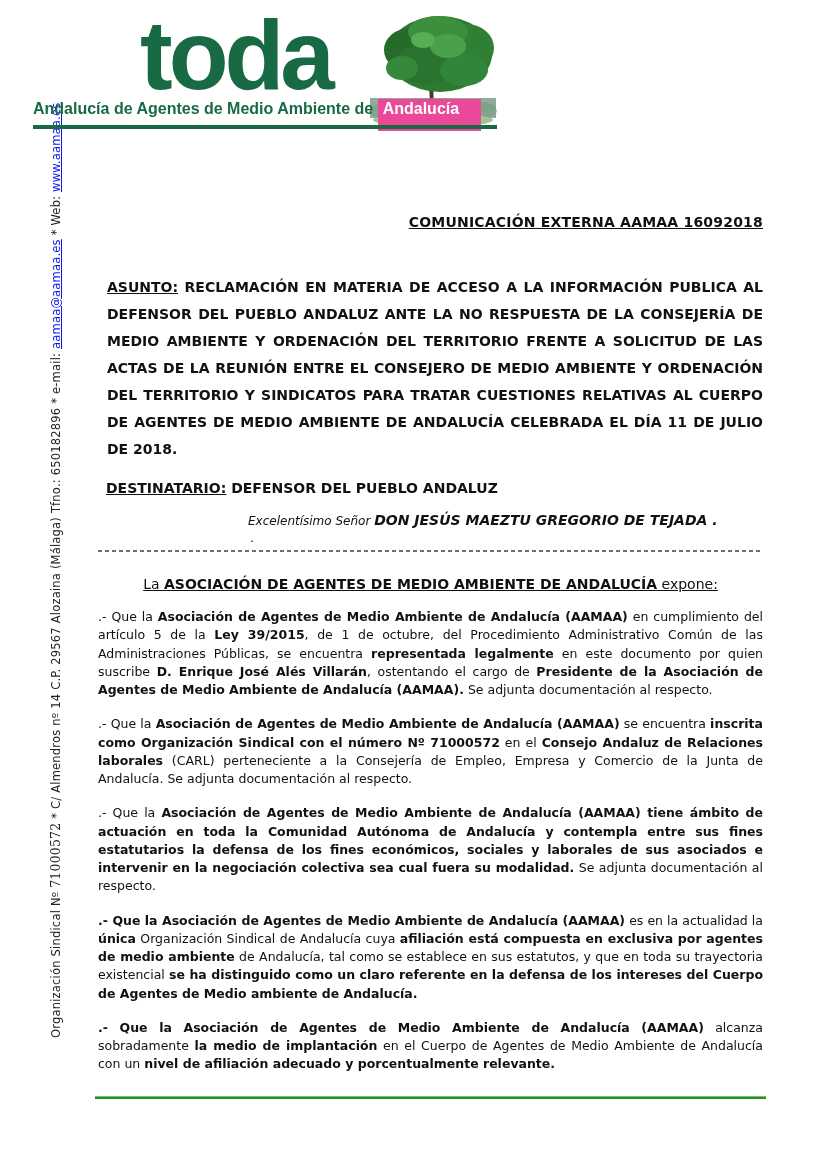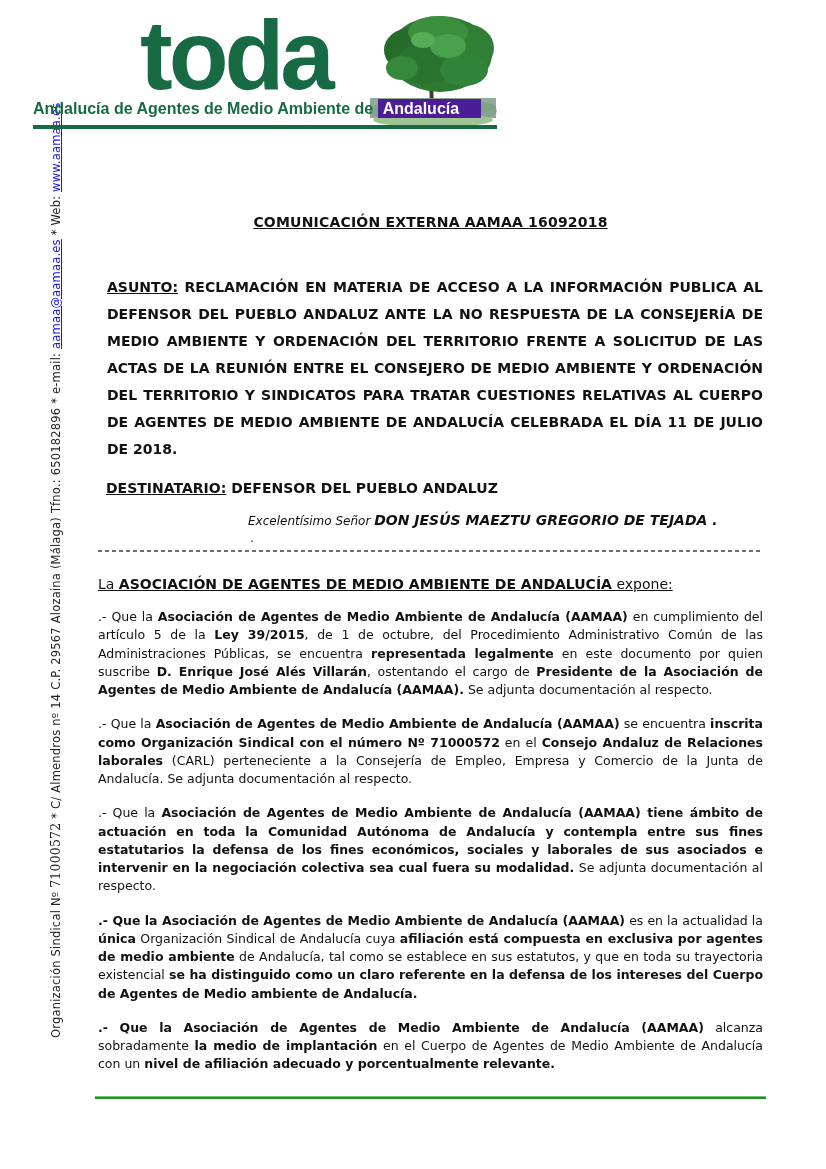--- a/index.html
+++ b/index.html
@@ -9,46 +9,46 @@
   
   .header { position: absolute; left: 0; top: 0; width: 826px; height: 140px; }
   .tree-wrap { position: absolute; left: 368px; top: 12px; width: 130px; height: 114px; }
   .logo-text { position: absolute; left: 140px; top: 6px; font-size: 98px; font-weight: bold;
                letter-spacing: -4px; color: #176a44; line-height: 1; z-index: 2;
                font-family: "Liberation Sans", sans-serif; }
   .logo-text .last-a { color: #ffffff; }
   .tagline { position: absolute; left: 33px; top: 100px; z-index: 3; white-space: nowrap;
              font-size: 16px; font-weight: bold; color: #176a44;
              font-family: "Liberation Sans", sans-serif; }
-  .tagline .highlight { color: #ffffff; background: #4c1d95; padding: 1px 22px 1px 5px; }
+  .tagline .highlight { color: #ffffff; background: #ec4899; padding: 1px 22px 14px 5px; }
   .header-rule { position: absolute; left: 33px; top: 125px; width: 464px; height: 4px;
                  background: #176a44; z-index: 4; }
 
   
   .sidebar-vertical { position: absolute; left: 48px; top: 1038px; width: 830px;
                       transform: rotate(-90deg); transform-origin: 0 0;
                       font-size: 11.5px; color: #222; white-space: nowrap; letter-spacing: .2px; }
   .sidebar-vertical .serif { font-family: "DejaVu Serif", serif; font-size: 12.5px; }
   .sidebar-vertical a { color: #1515ee; text-decoration: underline; cursor: pointer; }
 
   
   .content { position: absolute; left: 98px; top: 214px; width: 665px; }
-  .doc-title { text-align: center; font-size: 14px; font-weight: bold;
+  .doc-title { text-align: right; font-size: 14px; font-weight: bold;
                text-decoration: underline; letter-spacing: .2px; }
   .subject { margin-top: 44px; font-size: 14px; font-weight: bold; line-height: 1.93;
              text-align: justify; margin-left: 9px; }
   .subject .label { text-decoration: underline; }
   .recipient { margin-top: 17px; font-size: 14px; font-weight: bold; margin-left: 8px; }
   .recipient .label { text-decoration: underline; }
   .salutation { margin-top: 16px; padding-left: 150px; font-size: 12px; font-style: italic; }
   .salutation .name { font-size: 14px; font-weight: bold; }
   .stray-period { margin-top: 3px; padding-left: 152px; font-size: 12px; height: 14px; }
   .dashed-sep { margin-top: 5px; height: 2px;
                 background: repeating-linear-gradient(90deg, #6e6e6e 0 4px, transparent 4px 7px); }
-  .expone { margin-top: 24px; text-align: left; font-size: 14px; }
+  .expone { margin-top: 24px; text-align: center; font-size: 14px; }
   .expone .u { text-decoration: underline; }
   .expone .org { font-weight: bold; }
   .primero { margin-top: 20px; text-align: center; font-size: 13px; font-weight: bold;
              text-decoration: underline; letter-spacing: .5px; }
   p.bodyp { margin-top: 16px; font-size: 12.5px; line-height: 1.46; text-align: justify; }
   p.bodyp .b { font-weight: bold; }
 
   
   .footer-rule { position: absolute; left: 95px; top: 1096px; width: 671px; height: 3px;
                  background: #1d941d; border-top: 1px solid #7dbf7d; }

